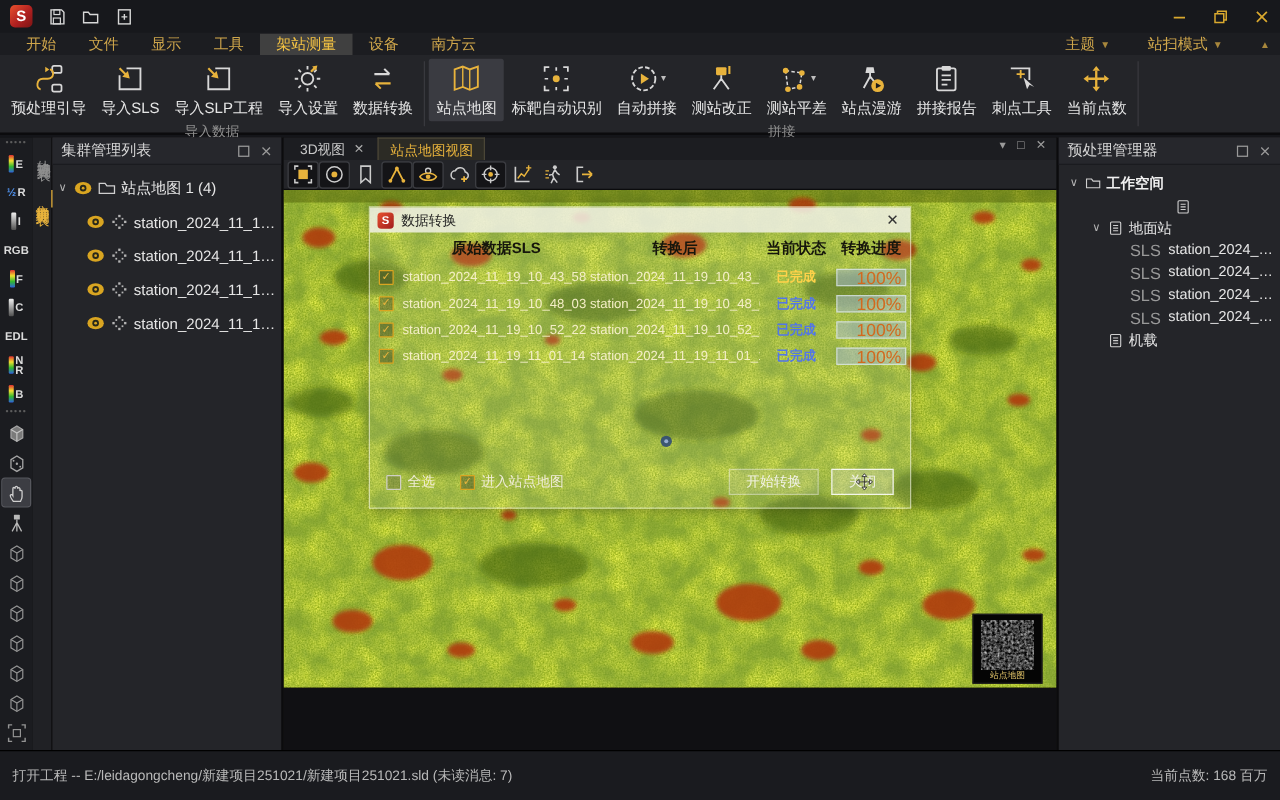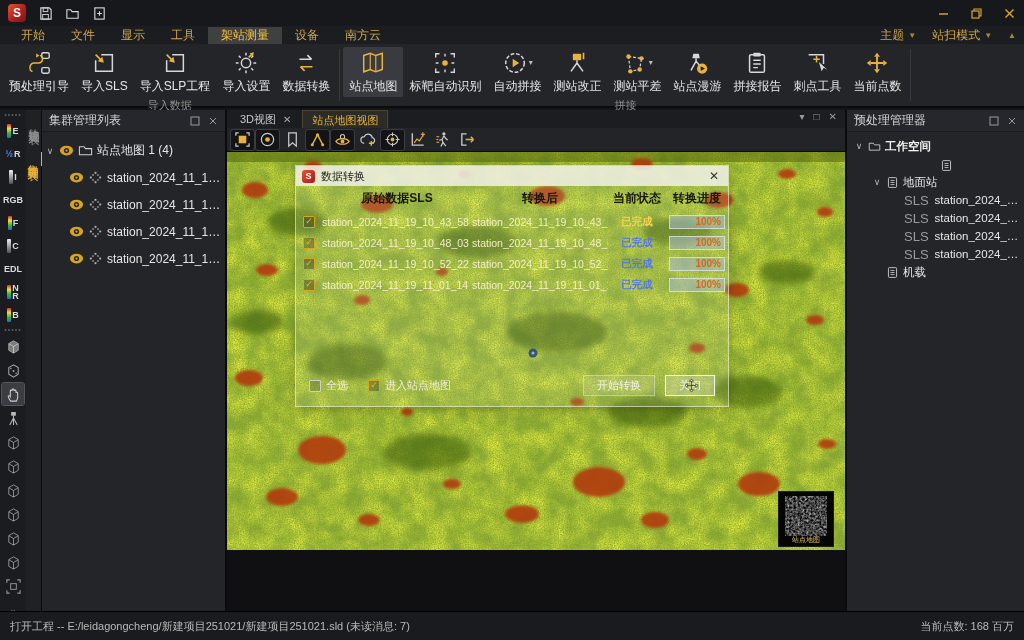--- a/index.html
+++ b/index.html
@@ -13,21 +13,21 @@
         color:#fff;font-weight:bold;font-size:12px;display:flex;align-items:center;justify-content:center;}
   .qicons{display:flex;gap:12px;align-items:center;}
   .qicon svg{width:15px;height:15px;display:block;}
   .win-controls{margin-left:auto;display:flex;gap:20px;align-items:center;}
   .wc svg{width:13px;height:13px;display:block;}
 
   
   .menubar{height:18px;background:#1c1d21;display:flex;align-items:center;padding:0 8px;}
   .menu-item{color:#cfa64b;font-size:12px;padding:1px 13px;line-height:15px;}
   .menu-item.active{color:#f5c342;background:#404040;}
-  .menu-right{margin-left:auto;display:flex;gap:16px;color:#cfa64b;font-size:12px;align-items:center;}
+  .menu-right{margin-left:auto;display:flex;gap:30px;color:#cfa64b;font-size:12px;align-items:center;}
   .menu-right .dditem{display:flex;align-items:center;gap:4px;}
   .caret{font-size:8px;color:#a8873c;}
 
   
   .ribbon{height:64px;background:#242529;display:flex;border-bottom:2px solid #0b0b0d;}
   .rgroup{display:flex;flex-direction:column;}
   .rbtns{display:flex;flex:1;align-items:flex-start;padding:3px 3px 0;}
   .rbtn{display:flex;flex-direction:column;align-items:center;gap:2px;padding:2px 6px;border-radius:2px;}
   .rbtn.active{background:#3a3b41;}
   .ricon{height:27px;display:flex;align-items:center;gap:1px;}
@@ -108,31 +108,31 @@
   .dlg-row{height:21px;font-size:10.5px;color:#f4eec6;}
   .fname{white-space:nowrap;overflow:hidden;}
   .chk{width:12px;height:12px;border:1.5px solid #d9a521;background:rgba(35,35,22,.35);
        display:flex;align-items:center;justify-content:center;margin:0 auto;border-radius:1px;}
   .chk .tick{color:#e8b33c;font-size:9px;font-weight:bold;line-height:9px;}
   .chk.off{border-color:#cfcfc4;background:rgba(60,60,50,.25);}
   .dlg-status{font-weight:bold;font-size:10.5px;text-align:center;}
   .pcell{display:flex;justify-content:center;}
   .pbar{width:56px;height:14px;background:rgba(168,188,204,.55);border:1px solid rgba(238,246,250,.6);
         display:flex;align-items:center;justify-content:flex-end;padding-right:3px;}
-  .pbar span{font-size:10px;font-weight:bold;color:#d2691e;}
+  .pbar span{font-size:14px;font-weight:normal;color:#d2691e;}
   .dlg-footer{margin-top:auto;display:flex;align-items:center;padding:0 13px 10px;gap:20px;}
   .fchk{display:flex;align-items:center;gap:5px;font-size:11px;color:#f0ecd8;}
   .fbtns{margin-left:auto;display:flex;gap:10px;}
   .btn{height:21px;border:1px solid rgba(240,240,230,.45);background:rgba(200,205,195,.18);
        color:#f2f2e8;font-size:11px;display:flex;align-items:center;justify-content:center;padding:0 13px;position:relative;}
   .btn.hl{background:rgba(215,220,210,.30);border-color:rgba(255,255,255,.85);}
   .cursor-move{position:absolute;left:18px;top:2px;width:15px;height:15px;}
 
   
-  .statusbar{position:absolute;left:0;right:0;bottom:0;height:29px;background:#1a1b1f;border-top:1px solid #000;
+  .statusbar{position:absolute;left:0;right:0;bottom:0;height:40px;background:#1a1b1f;border-top:1px solid #000;
              display:flex;align-items:center;padding:0 10px;font-size:11px;color:#b9b9b9;}
   .sb-right{margin-left:auto;}
 </style>
 </head>
 <body>
 
 <div class="app">
 
   <div class="titlebar">
     <div class="logo">S</div>

